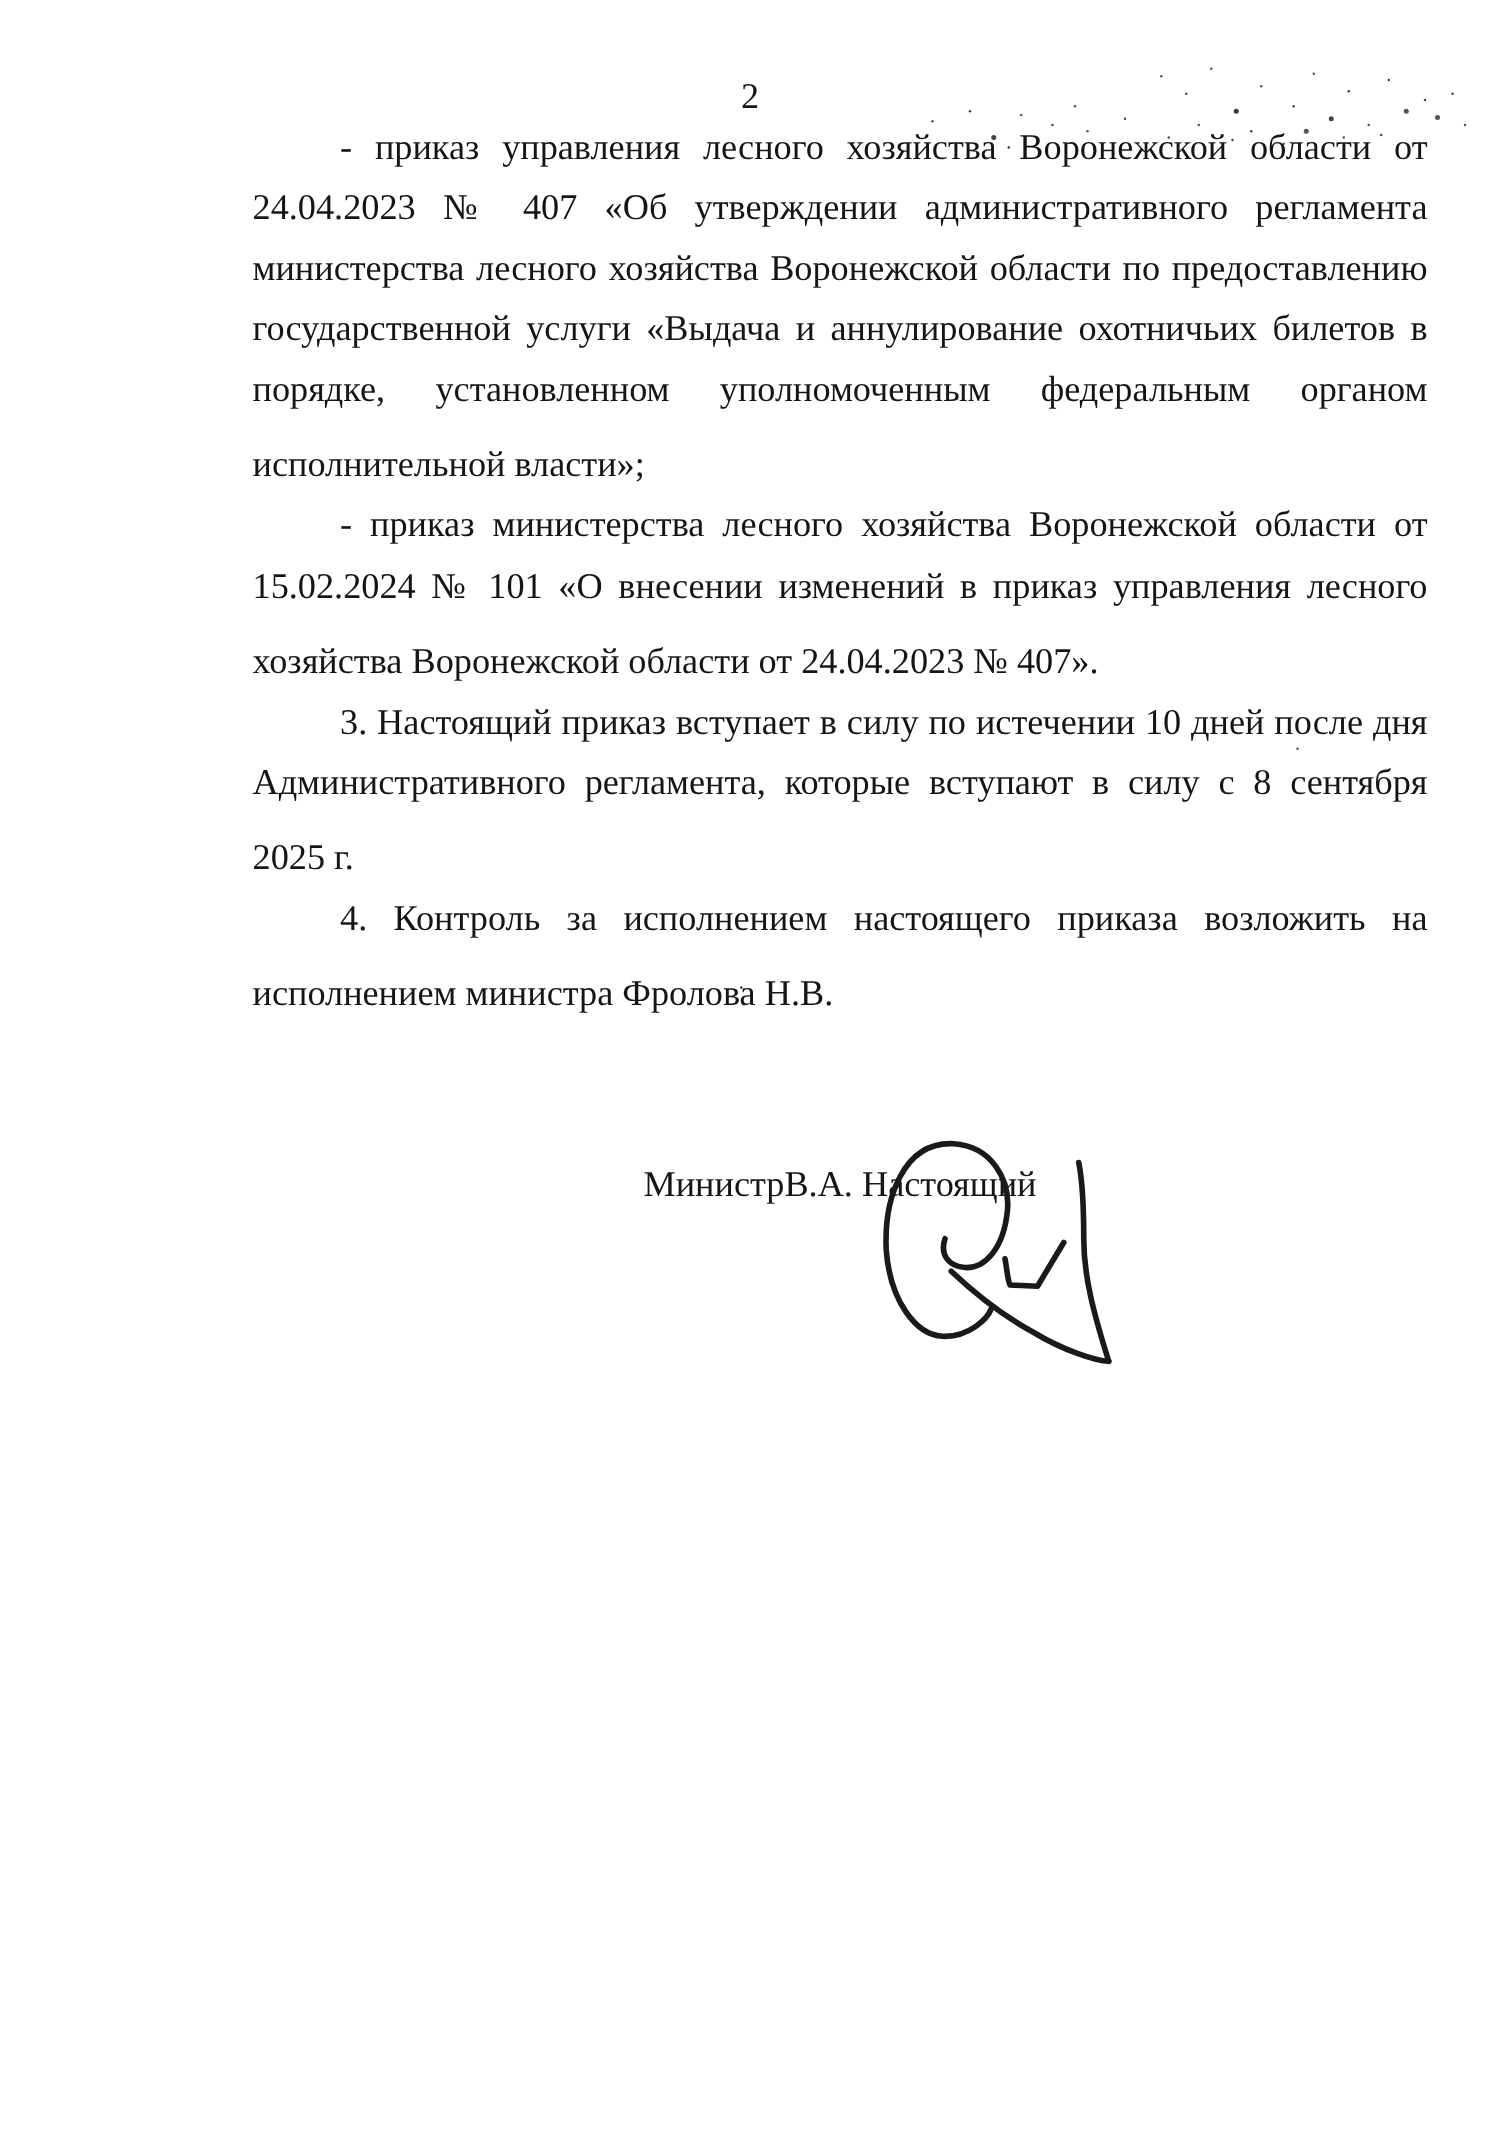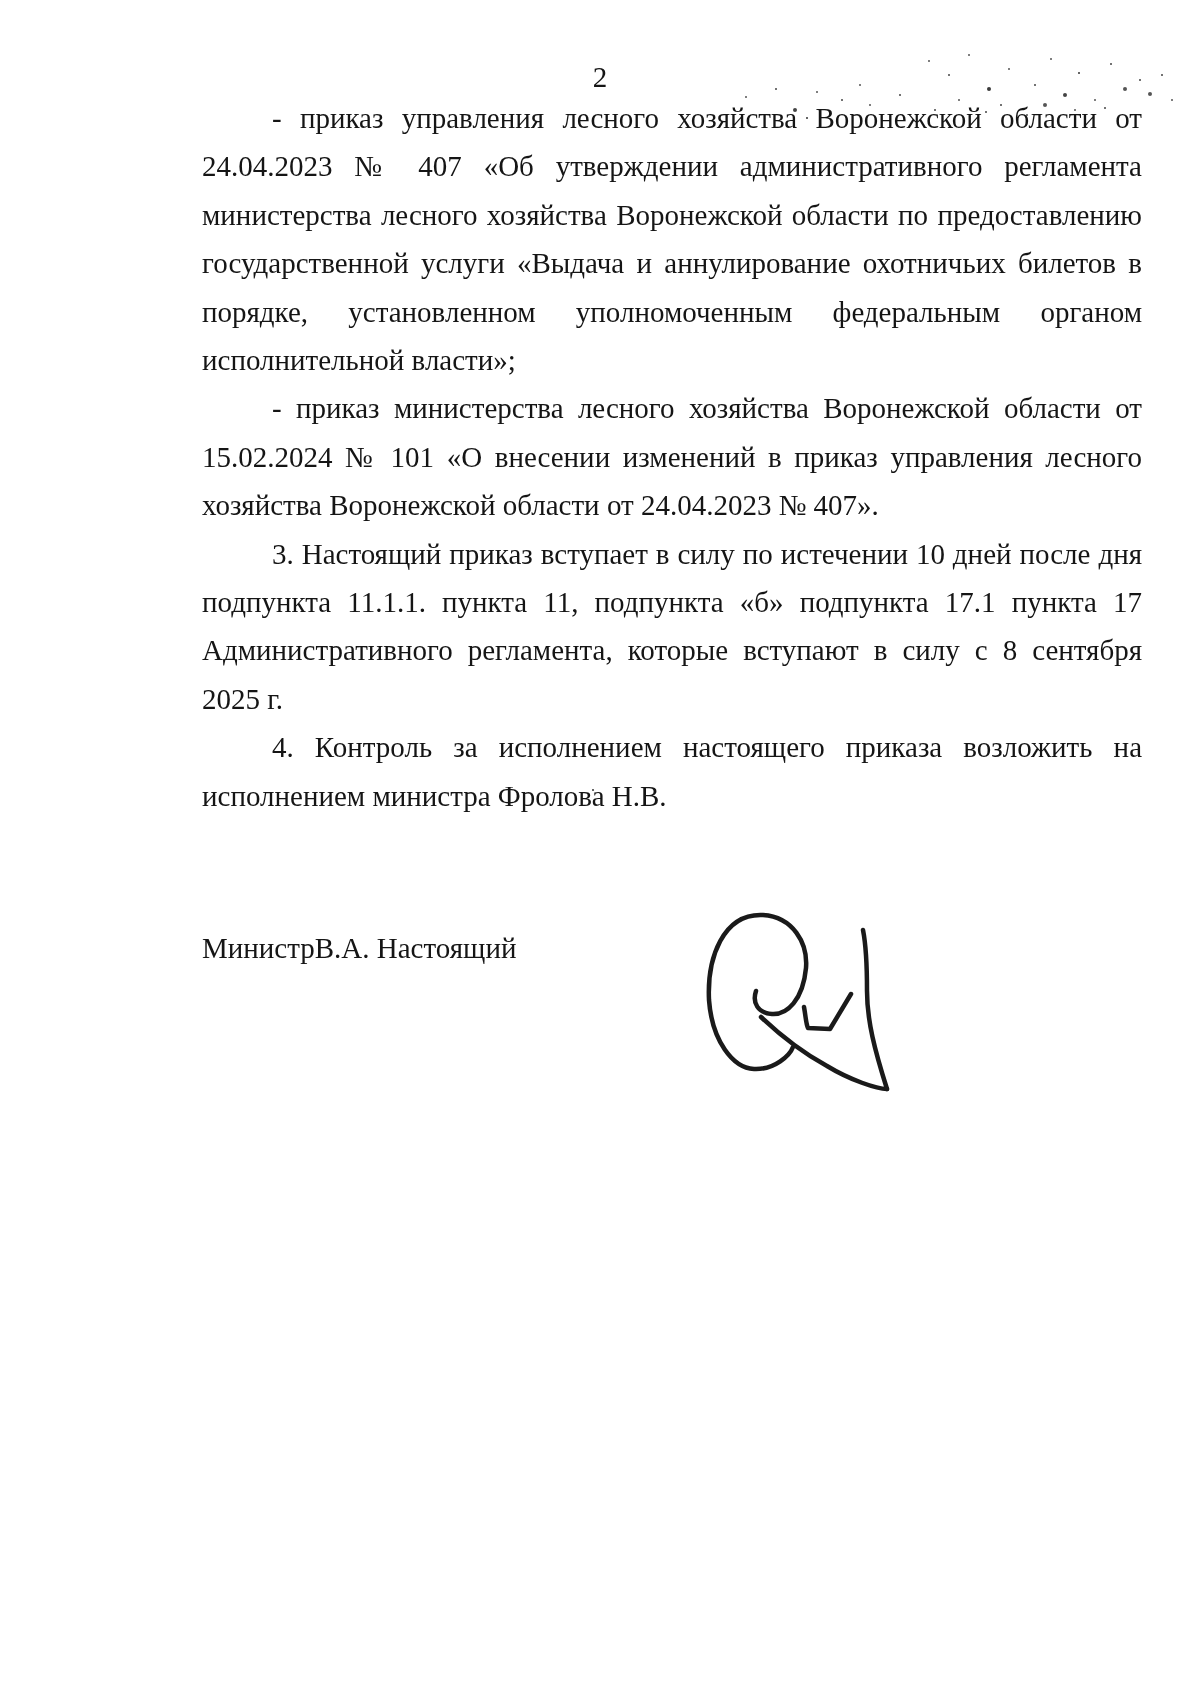--- a/index.html
+++ b/index.html
@@ -34,26 +34,27 @@
     min-height: 48.4px;
     white-space: normal;
   }
   .just {
     text-align: justify;
     text-align-last: justify;
   }
   .left {
     text-align: center;
     text-align-last: left;
+    margin-top: 12px;
   }
   .indent { text-indent: 70px; }
   .sig-gap { height: 104px; }
   .sig-row {
     display: flex;
-    justify-content: flex-start;
+    justify-content: center;
     align-items: baseline;
     line-height: 48.4px;
   }
   .signature-svg {
     position: absolute;
     left: 650px;
     top: 908px;
     width: 240px;
     height: 190px;
   }
@@ -91,21 +92,20 @@
     <div class="line just indent">- приказ управления лесного хозяйства Воронежской области от</div>
     <div class="line just">24.04.2023 № 407 «Об утверждении административного регламента</div>
     <div class="line just">министерства лесного хозяйства Воронежской области по предоставлению</div>
     <div class="line just">государственной услуги «Выдача и аннулирование охотничьих билетов в</div>
     <div class="line just">порядке, установленном уполномоченным федеральным органом</div>
     <div class="line left">исполнительной власти»;</div>
     <div class="line just indent">- приказ министерства лесного хозяйства Воронежской области от</div>
     <div class="line just">15.02.2024 № 101 «О внесении изменений в приказ управления лесного</div>
     <div class="line left">хозяйства Воронежской области от 24.04.2023 № 407».</div>
     <div class="line just indent">3. Настоящий приказ вступает в силу по истечении 10 дней после дня</div>
-    <div class="line just">подпункта 11.1.1. пункта 11, подпункта «б» подпункта 17.1 пункта 17</div>
     <div class="line just">Административного регламента, которые вступают в силу с 8 сентября</div>
     <div class="line left">2025 г.</div>
     <div class="line just indent">4. Контроль за исполнением настоящего приказа возложить на</div>
     <div class="line left">исполнением министра Фролова Н.В.</div>
 
     <div class="sig-gap"></div>
 
     <div class="sig-row">
       <span>Министр</span>
       <span>В.А. Настоящий</span>

